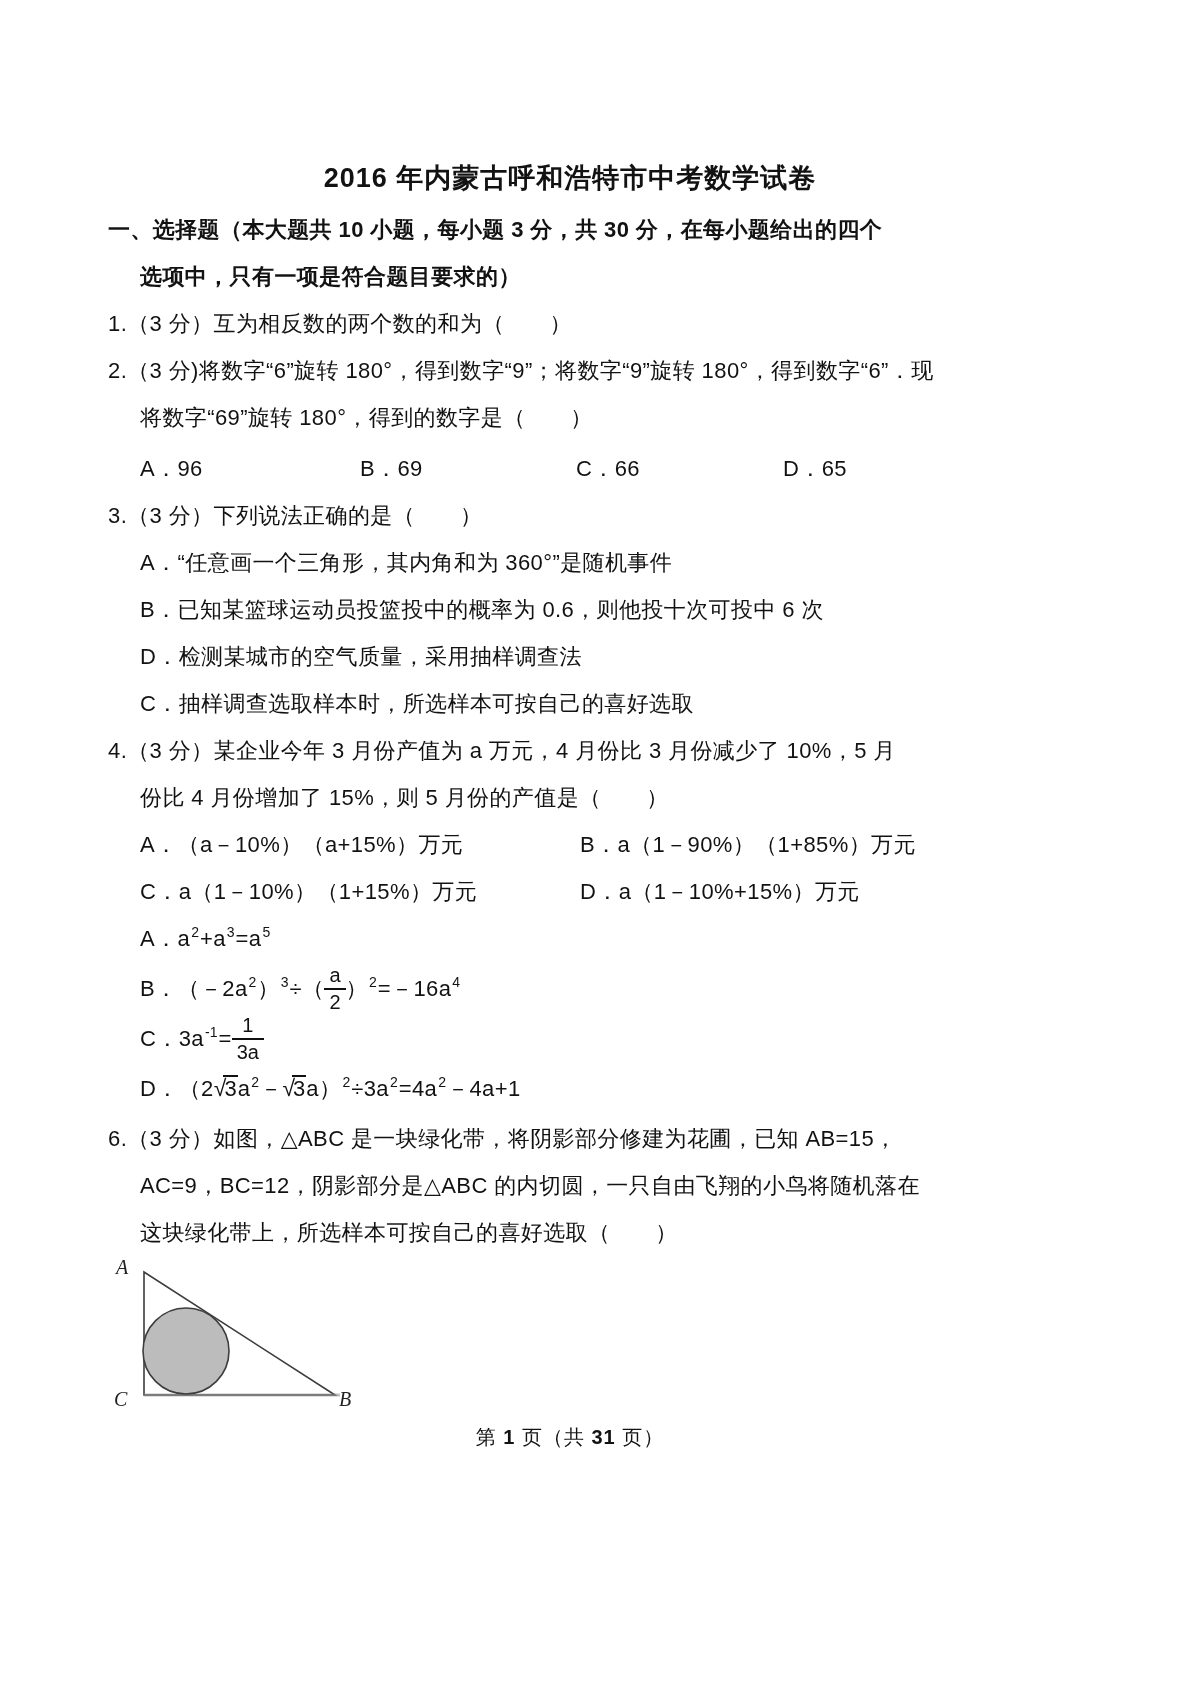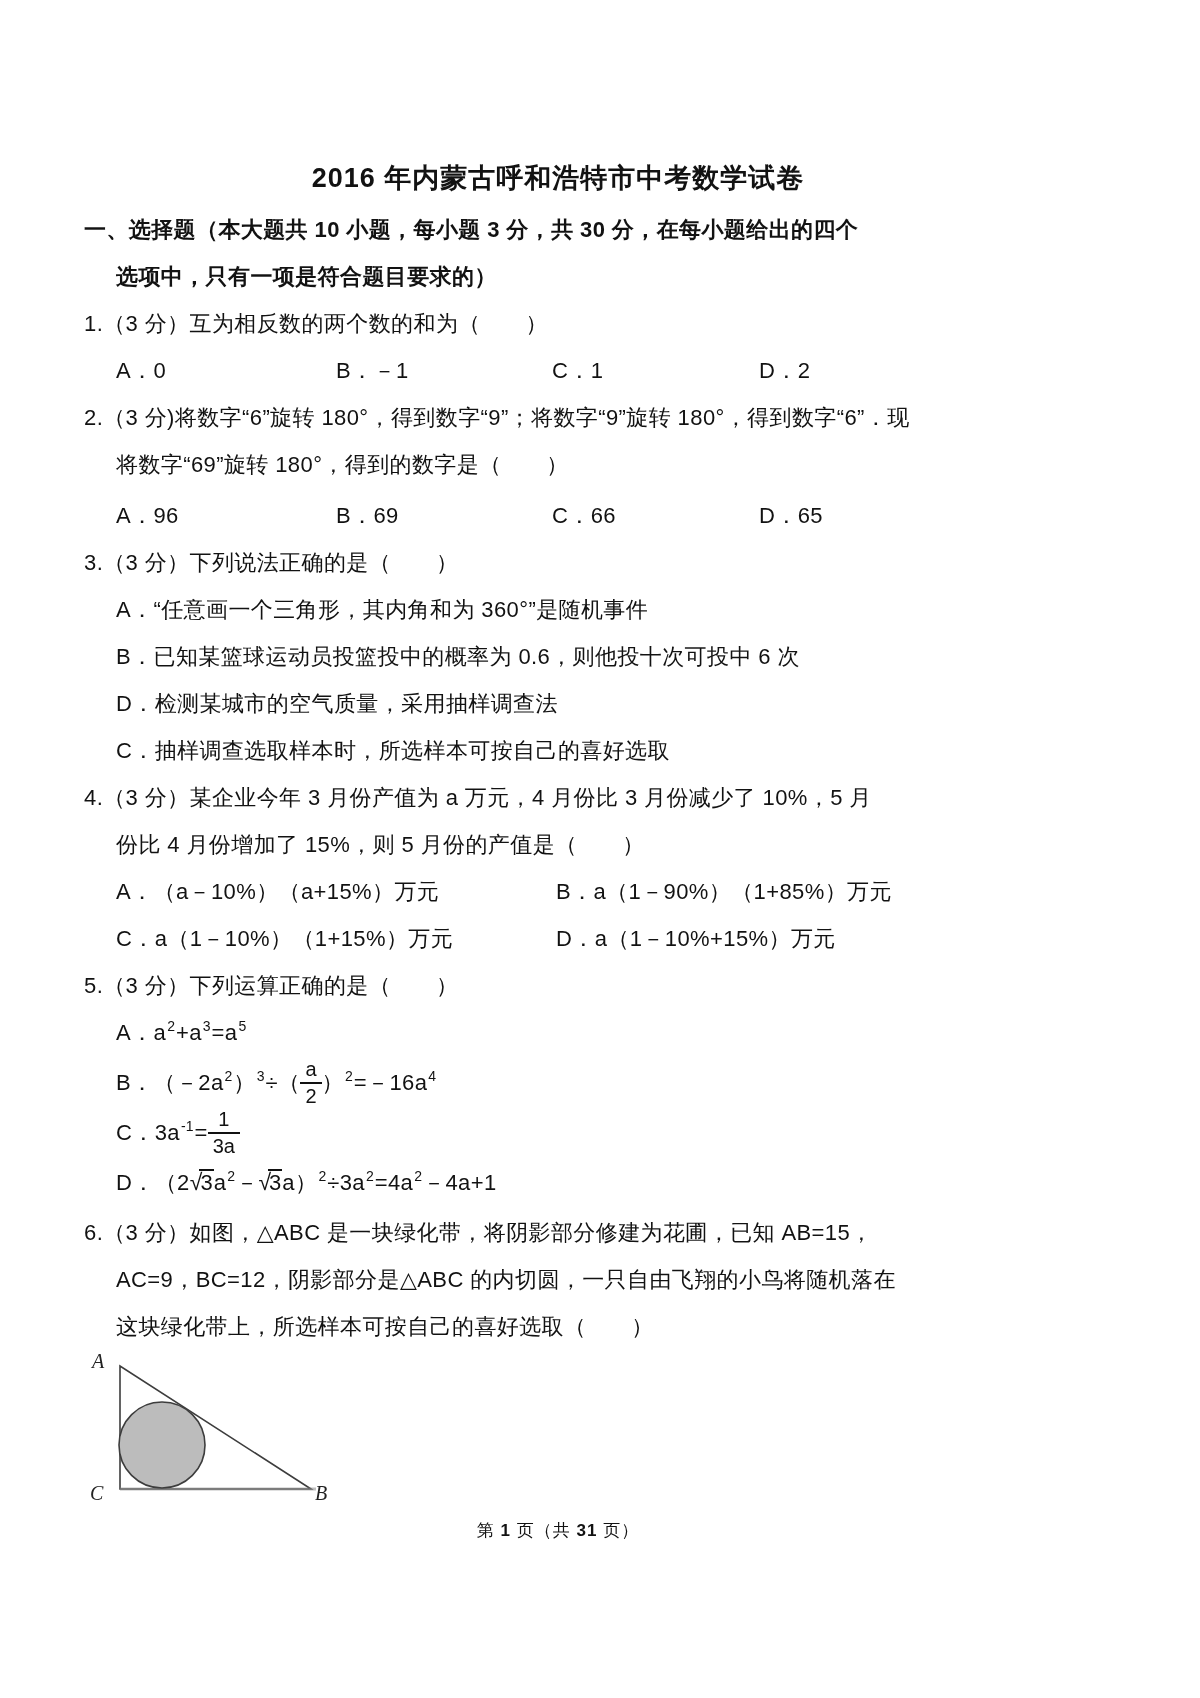--- a/index.html
+++ b/index.html
@@ -1,57 +1,51 @@
 <!DOCTYPE html>
 <html><head>
 <meta charset="utf-8">
 <style>
   html,body{margin:0;padding:0;background:#ffffff;}
   body{width:1200px;height:1698px;font-family:"Liberation Sans","DejaVu Sans",sans-serif;color:#121212;}
   .page{position:relative;width:1200px;height:1698px;background:#ffffff;overflow:hidden;}
-  .content{padding:0 168px 0 84px;}
+  .content{padding:0 168px 0 108px;}
   .title{margin-top:157px;font-size:27px;line-height:42px;font-weight:bold;text-align:center;letter-spacing:1px;}
   .line{font-size:22px;line-height:47px;white-space:nowrap;letter-spacing:0.4px;}
   .sec{font-weight:bold;}
   .mt7{margin-top:7px;}
   .mt4{margin-top:4px;}
   .indent{padding-left:32px;}
   .opt4{display:grid;grid-template-columns:220px 216px 207px auto;padding-left:32px;}
   .opt2{display:grid;grid-template-columns:420px auto;padding-left:32px;gap:20px;}
   .optblock{padding-left:32px;}
   .msup{font-size:14px;position:relative;top:-9px;padding:0 1px;letter-spacing:0;}
   .frac{display:inline-block;vertical-align:middle;text-align:center;line-height:1.05;font-size:20px;position:relative;top:-2px;letter-spacing:0;}
   .fn{display:block;border-bottom:2px solid #111;padding:1px 5px 2px;}
   .fd{display:block;padding:2px 5px 0;}
   .sqrt{white-space:nowrap;letter-spacing:0;}
   .rsym{font-size:23px;}
   .rad{display:inline-block;border-top:2px solid #111;margin-left:-3px;padding:0 1px;line-height:1.1;}
   .figure-wrap{margin-top:0;height:162px;}
   .fig-label{font-family:"Liberation Serif","DejaVu Serif",serif;font-style:italic;font-size:20px;fill:#222;}
-  .footer{margin-top:8px;font-size:17px;line-height:22px;text-align:center;letter-spacing:1px;}
+  .footer{margin-top:8px;font-size:20px;line-height:22px;text-align:center;letter-spacing:1px;}
   .footer b{font-weight:bold;}
 </style>
 </head>
 <body>
 
 <div class="page">
   <div class="content">
 
     <div class="title">2016 年内蒙古呼和浩特市中考数学试卷</div>
 
     <div class="line sec mt7">一、选择题（本大题共 10 小题，每小题 3 分，共 30 分，在每小题给出的四个</div>
     <div class="line sec indent">选项中，只有一项是符合题目要求的）</div>
 
     <div class="line">1.（3 分）互为相反数的两个数的和为（　　）</div>
-    <div class="line opt4">
-      <span><span>A．</span><span>0</span></span>
-      <span><span>B．</span><span>－1</span></span>
-      <span><span>C．</span><span>1</span></span>
-      <span><span>D．</span><span>2</span></span>
-    </div>
 
     <div class="line">2.（3 分)将数字“6”旋转 180°，得到数字“9”；将数字“9”旋转 180°，得到数字“6”．现</div>
     <div class="line indent">将数字“69”旋转 180°，得到的数字是（　　）</div>
     <div class="line opt4 mt4">
       <span><span>A．</span><span>96</span></span>
       <span><span>B．</span><span>69</span></span>
       <span><span>C．</span><span>66</span></span>
       <span><span>D．</span><span>65</span></span>
     </div>
 
@@ -65,21 +59,20 @@
     <div class="line indent">份比 4 月份增加了 15%，则 5 月份的产值是（　　）</div>
     <div class="line opt2">
       <span><span>A．</span><span>（a－10%）（a+15%）万元</span></span>
       <span><span>B．</span><span>a（1－90%）（1+85%）万元</span></span>
     </div>
     <div class="line opt2">
       <span><span>C．</span><span>a（1－10%）（1+15%）万元</span></span>
       <span><span>D．</span><span>a（1－10%+15%）万元</span></span>
     </div>
 
-    <div class="line">5.（3 分）下列运算正确的是（　　）</div>
     <div class="line optblock"><span>A．</span><span>a<span class="msup">2</span>+a<span class="msup">3</span>=a<span class="msup">5</span></span></div>
     <div class="line optblock"><span>B．</span><span>（－2a<span class="msup">2</span>）<span class="msup">3</span>÷（<span class="frac"><span class="fn">a</span><span class="fd">2</span></span>）<span class="msup">2</span>=－16a<span class="msup">4</span></span></div>
     <div class="line optblock"><span>C．</span><span>3a<span class="msup">-1</span>=<span class="frac"><span class="fn">1</span><span class="fd">3a</span></span></span></div>
     <div class="line optblock"><span>D．</span><span>（2<span class="sqrt"><span class="rsym">√</span><span class="rad">3</span></span>a<span class="msup">2</span>－<span class="sqrt"><span class="rsym">√</span><span class="rad">3</span></span>a）<span class="msup">2</span>÷3a<span class="msup">2</span>=4a<span class="msup">2</span>－4a+1</span></div>
 
     <div class="line">6.（3 分）如图，△ABC 是一块绿化带，将阴影部分修建为花圃，已知 AB=15，</div>
     <div class="line indent">AC=9，BC=12，阴影部分是△ABC 的内切圆，一只自由飞翔的小鸟将随机落在</div>
     <div class="line indent">这块绿化带上，所选样本可按自己的喜好选取（　　）</div>
 
     <div class="figure-wrap">

